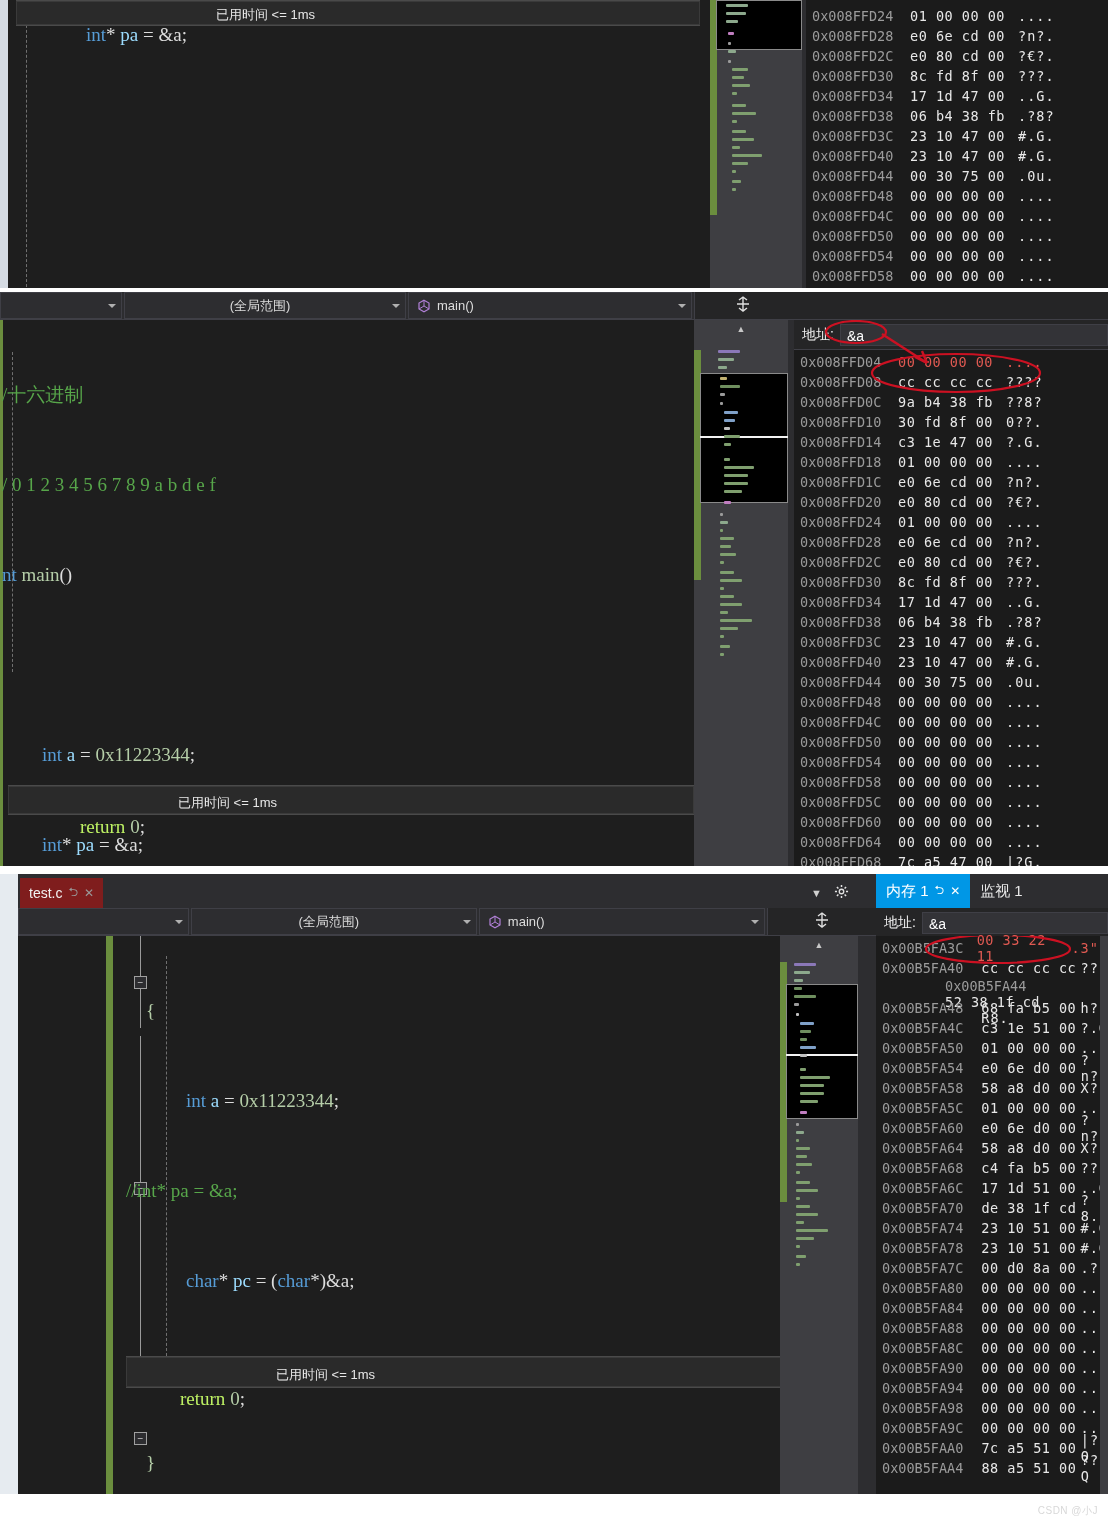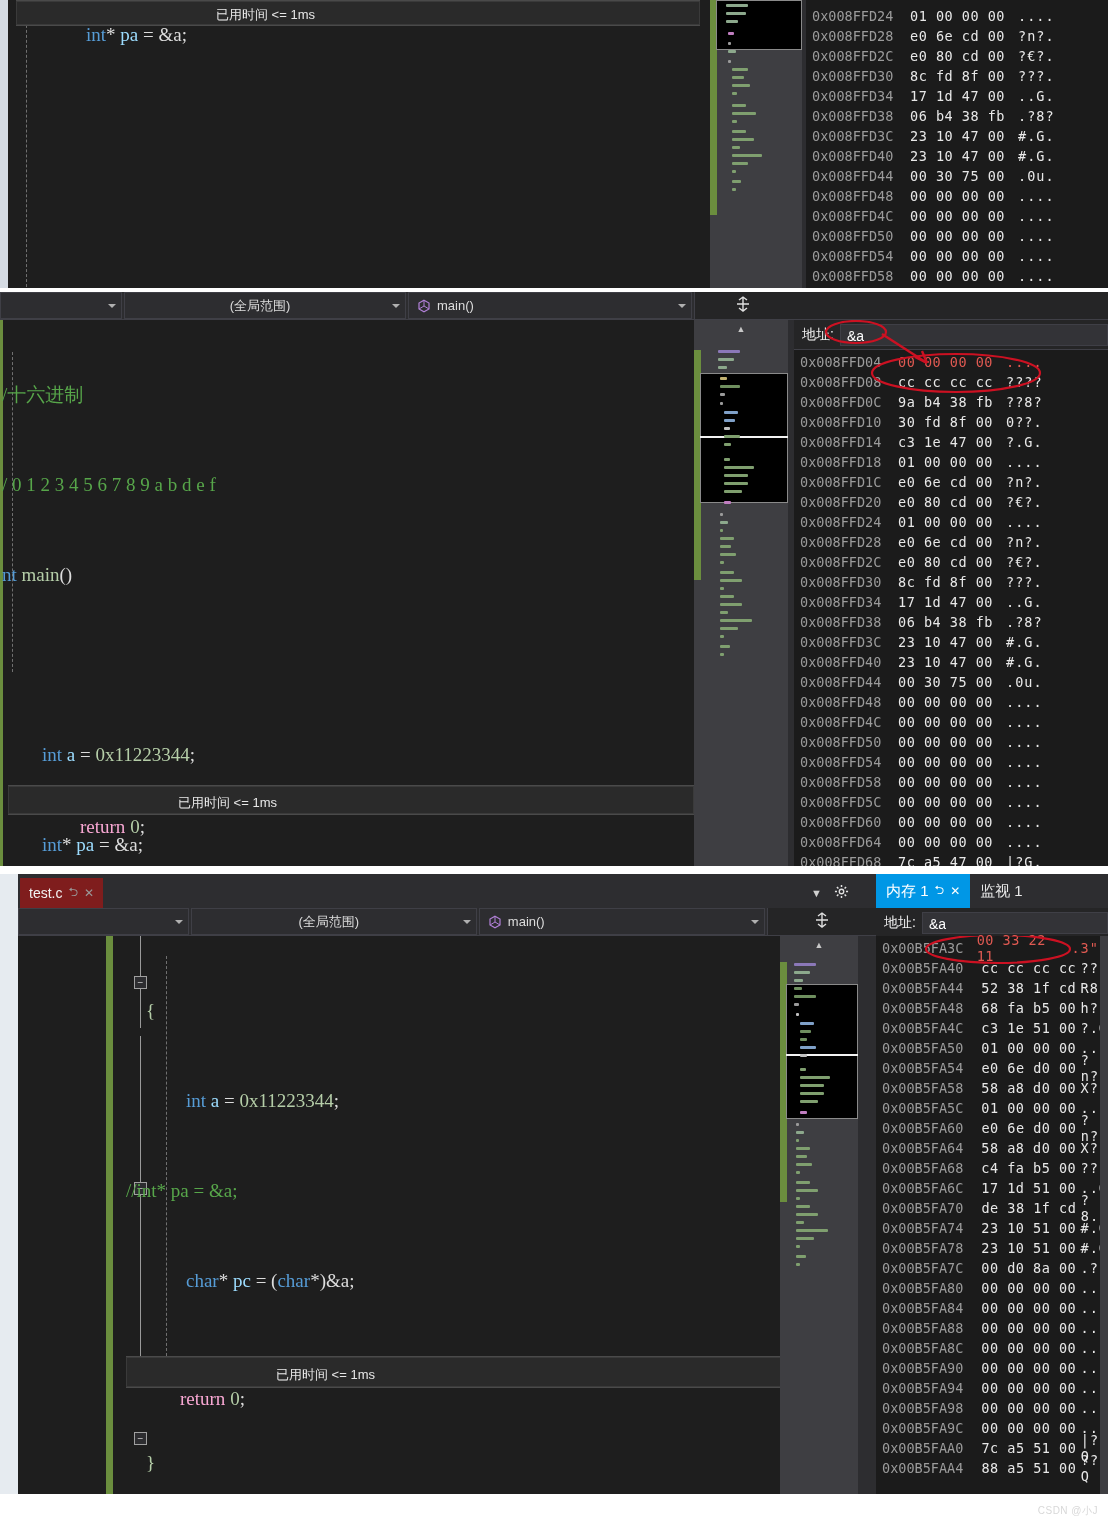--- a/index.html
+++ b/index.html
@@ -13,21 +13,21 @@
 
   
   .panel { position: absolute; overflow: hidden; background:#1e1e1e; }
   .editor-bg { background:#1e1e1e; }
   .code {
     font-family: "Liberation Serif", serif;
     color: #dcdcdc;
     white-space: pre;
   }
   .kw   { color:#569cd6; }   
-  .ret  { color:#f9a8d4; }   
+  .ret  { color:#bef264; }   
   .num  { color:#b5cea8; }
   .cmt  { color:#57a64a; }
   .plain{ color:#dcdcdc; }
   .id   { color:#9cdcfe; }
 
   
   .toolrow {
     display:flex; align-items:stretch;
     height:28px; background:#2d2d30;
     border-bottom:1px solid #3f3f46;
@@ -675,21 +675,21 @@
           <div class="memrow mod" style="height: 20px;">
             <span class="addr" style="width: 100px;">0x00B5FA3C</span>
             <span class="hex" style="width: 100px;">00 33 22 11</span>
             <span class="asc">.3"?</span>
           </div>
           <div class="memrow" style="height: 20px;">
             <span class="addr" style="width: 100px;">0x00B5FA40</span>
             <span class="hex" style="width: 100px;">cc cc cc cc</span>
             <span class="asc">???</span>
           </div>
-          <div class="memrow" style="height: 20px;">
+          <div class="memrow" style="height: 20px; flex-direction: column;">
             <span class="addr" style="width: 100px;">0x00B5FA44</span>
             <span class="hex" style="width: 100px;">52 38 1f cd</span>
             <span class="asc">R8.</span>
           </div>
           <div class="memrow" style="height: 20px;">
             <span class="addr" style="width: 100px;">0x00B5FA48</span>
             <span class="hex" style="width: 100px;">68 fa b5 00</span>
             <span class="asc">h??</span>
           </div>
           <div class="memrow" style="height: 20px;">

